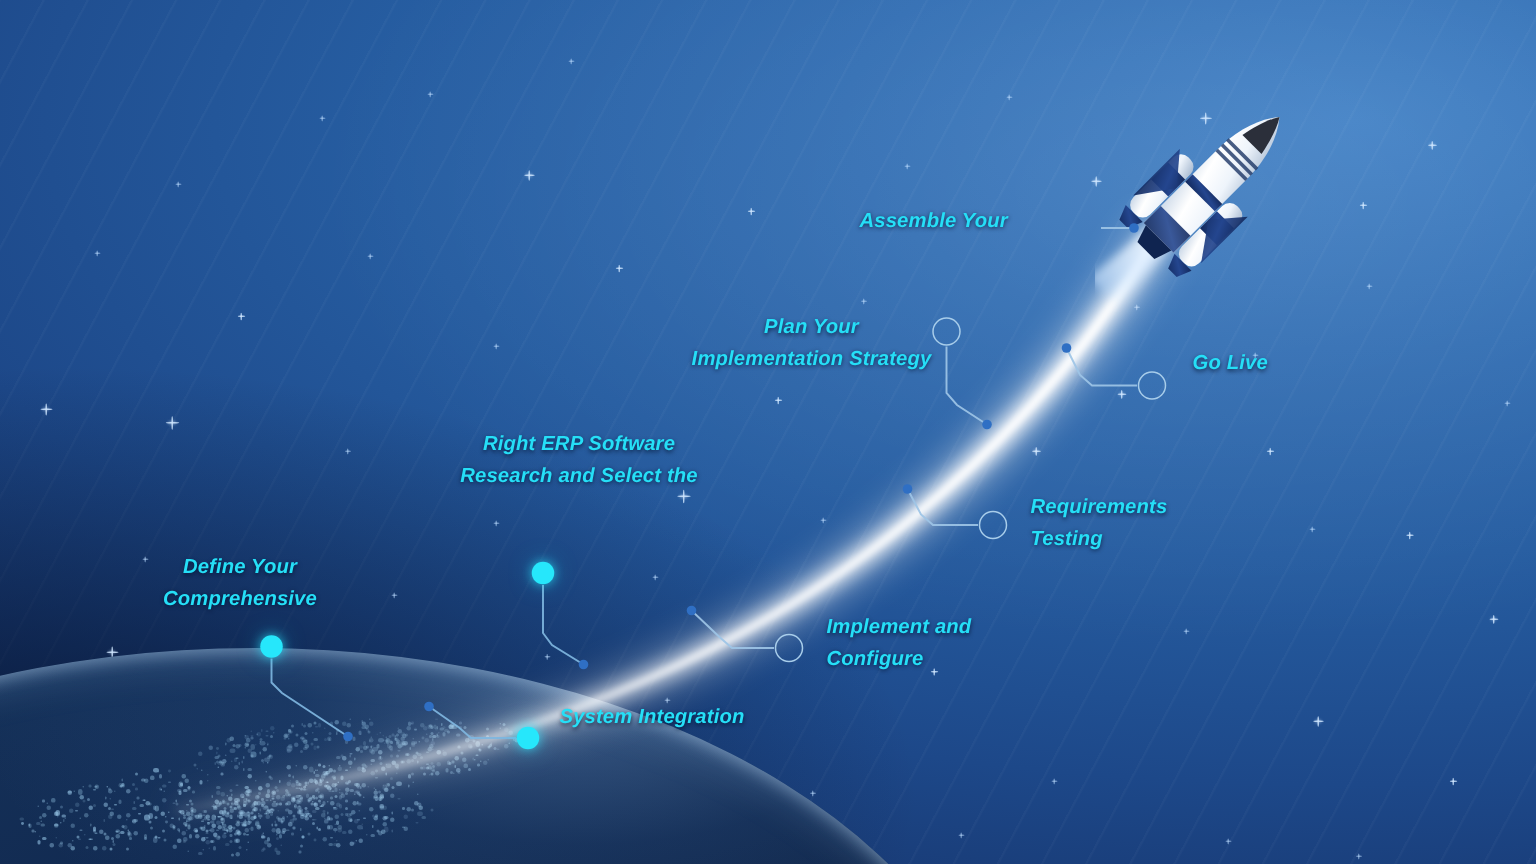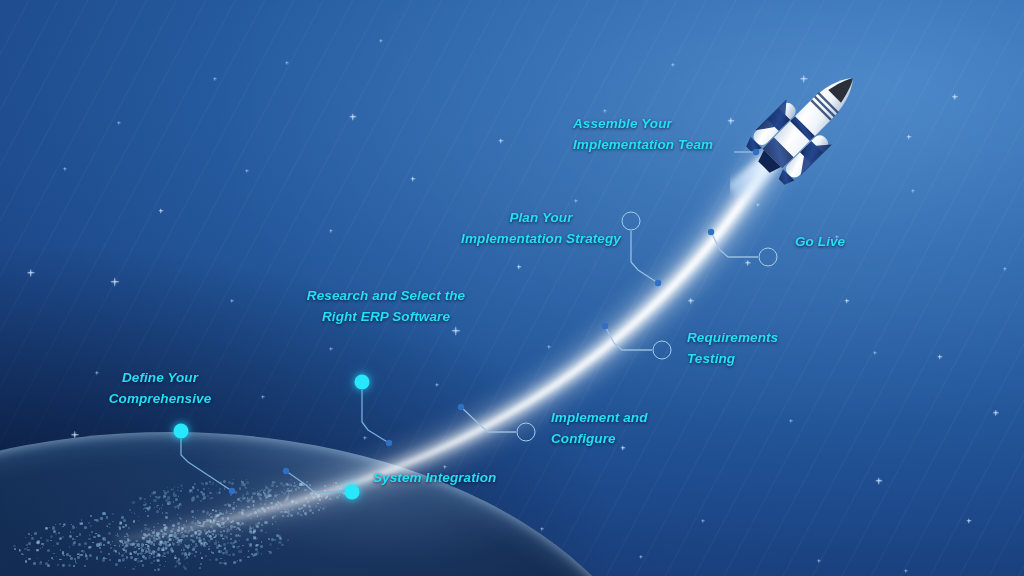--- a/index.html
+++ b/index.html
@@ -1593,40 +1593,39 @@
       <div class="node-ring" style="left: 768px; top: 257px;"></div>
     </div>
 
 
   <div id="labels">
       <div class="label ta-c" style="left: 104px; top: 368px; width: 112px;">
         <div>Define Your</div>
         <div>Comprehensive</div>
       </div>
       <div class="label ta-c" style="left: 296px; top: 286px; width: 180px;">
+        <div>Right ERP Software</div>
         <div>Research and Select the</div>
-        <div>Right ERP Software</div>
       </div>
       <div class="label ta-l" style="left: 373px; top: 468px; width: 150px;">
         <div>System Integration</div>
       </div>
       <div class="label ta-c" style="left: 452px; top: 208px; width: 178px;">
         <div>Plan Your</div>
         <div>Implementation Strategy</div>
       </div>
       <div class="label ta-l" style="left: 551px; top: 408px; width: 130px;">
         <div>Implement and</div>
         <div>Configure</div>
       </div>
       <div class="label ta-l" style="left: 687px; top: 328px; width: 130px;">
         <div>Requirements</div>
         <div>Testing</div>
       </div>
-      <div class="label ta-l" style="left: 573px; top: 114px; width: 160px;">
+      <div class="label ta-l" style="left: 573px; top: 137px; width: 160px;">
         <div>Assemble Your</div>
-        <div>Implementation Team</div>
       </div>
       <div class="label ta-l" style="left: 795px; top: 232px; width: 70px;">
         <div>Go Live</div>
       </div>
     </div>
 
 </div>
 
 </body></html>

